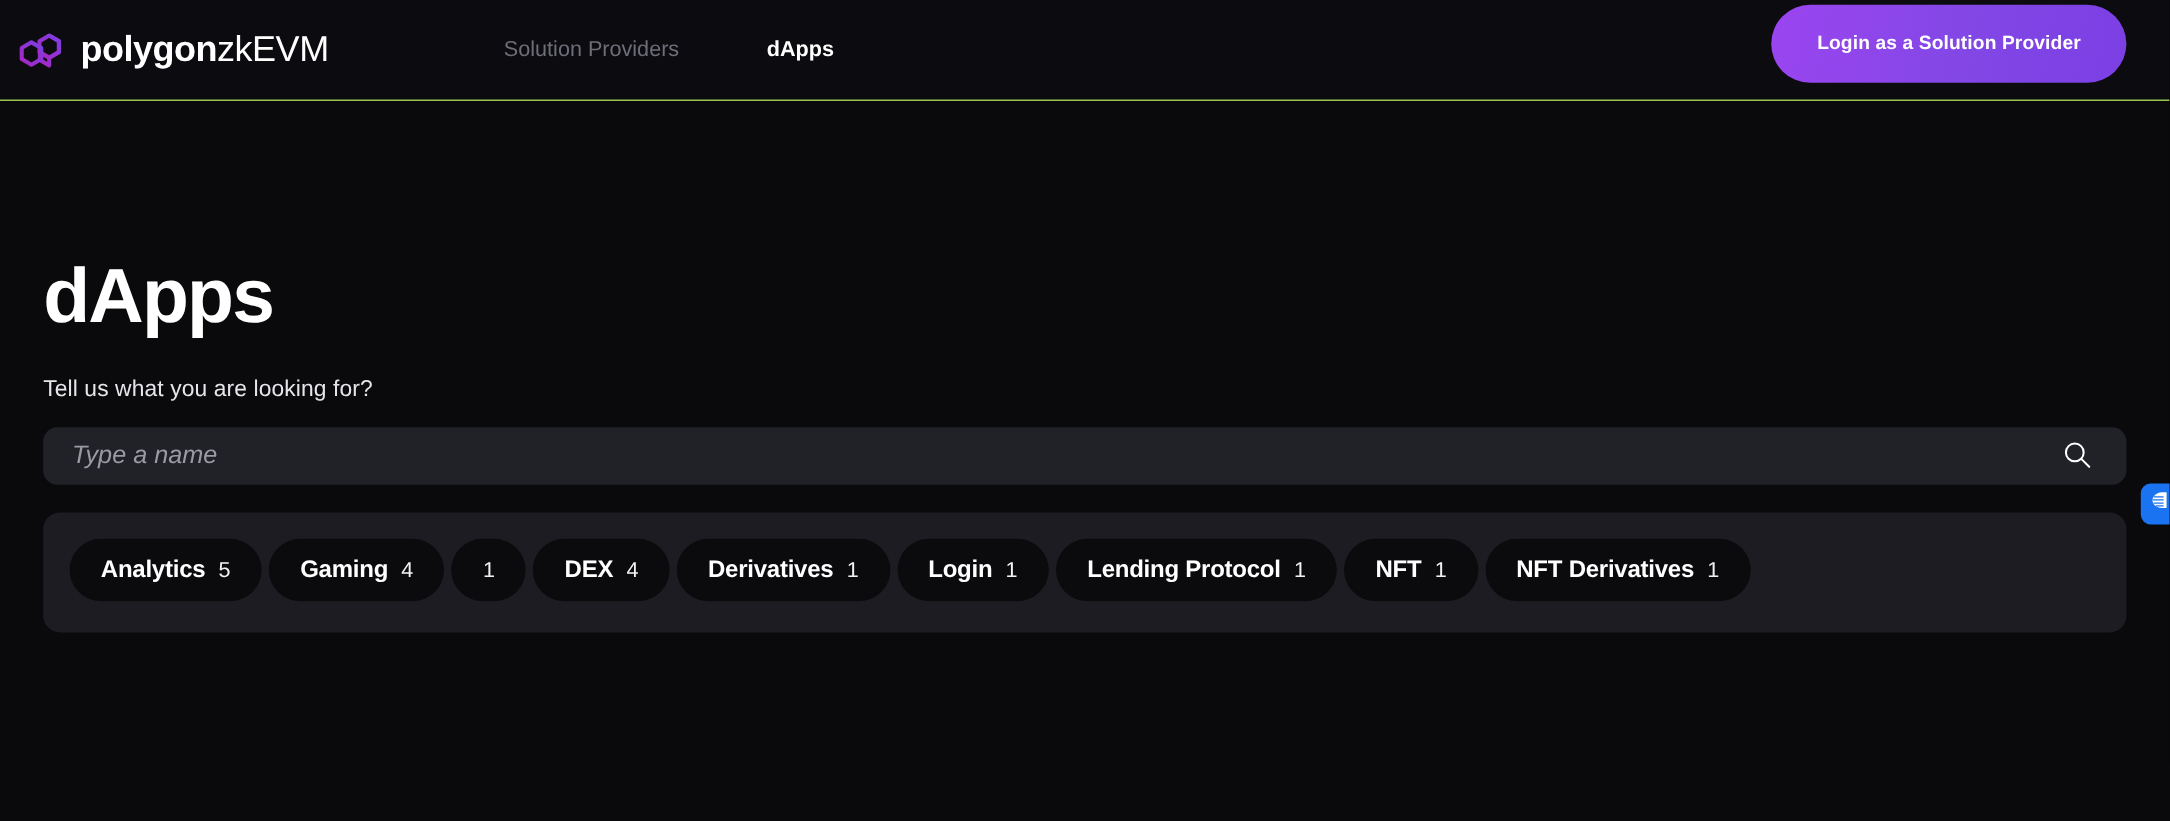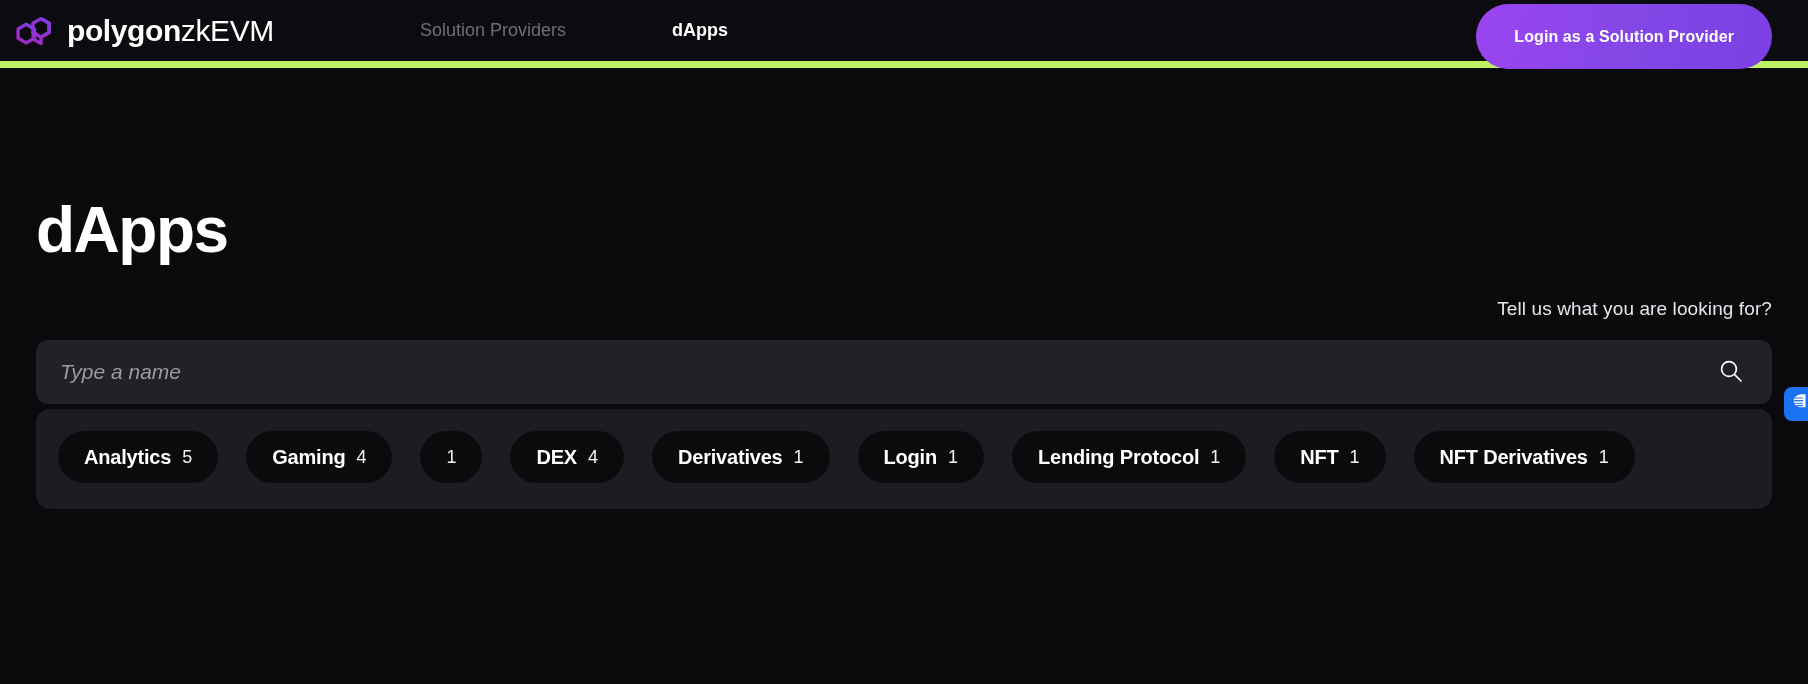--- a/index.html
+++ b/index.html
@@ -6,25 +6,25 @@
   html, body {
     width:1808px; height:684px;
     background:#0a0a0d;
     font-family:"Liberation Sans", sans-serif;
     overflow:hidden;
   }
 
   
   .header {
     position:relative;
-    height:68px;
+    height:84px;
     background:#0c0c10;
     display:flex;
     align-items:center;
-    border-bottom:7px solid #bef264;
+    border-bottom:1px solid #bef264;
   }
   .logo-wrap {
     display:flex; align-items:center;
     margin-left:12px;
     gap:11px;
   }
   .logo-mark { width:44px; height:44px; display:block; }
   .logo-text {
     font-size:30px;
     letter-spacing:-0.4px;
@@ -34,21 +34,21 @@
   .logo-text .b { color:#ffffff; font-weight:700; }
   .logo-text .l { color:#ffffff; font-weight:300; }
 
   .nav { display:flex; align-items:center; margin-left:144px; gap:0; }
   .nav-item {
     font-size:18px;
     padding:8px 2px;
     white-space:nowrap;
     cursor:pointer;
   }
-  .nav-solution { color:#6e6e78; margin-right:102px; font-weight:400; }
+  .nav-solution { color:#6e6e78; margin-right:69px; font-weight:400; }
   .nav-dapps { color:#ffffff; font-weight:600; }
 
   .login-btn {
     position:absolute;
     right:36px; top:4px;
     height:65px;
     padding:0 38px;
     border:none;
     border-radius:40px;
     background:linear-gradient(100deg,#9b45f0 0%,#8247e5 55%,#7b3fe4 100%);
@@ -71,26 +71,25 @@
     letter-spacing:-1.5px;
     line-height:1;
     margin-top:130px;
   }
   .subtitle {
     color:#e6e6ea;
     font-size:19px;
     font-weight:400;
     margin-top:36px;
     letter-spacing:0.1px;
-    text-align:right;
   }
 
   .search-row {
     margin-top:20px;
-    height:64px;
+    height:48px;
     background:#212128;
     border-radius:12px;
     display:flex;
     align-items:center;
     padding:0 24px;
   }
   .search-input {
     flex:1;
     background:transparent;
     border:none;
@@ -104,27 +103,27 @@
   .search-icon-btn {
     background:transparent; border:none;
     cursor:pointer;
     display:flex; align-items:center; justify-content:center;
     width:34px; height:34px;
     padding:0;
   }
 
   
   .chips-panel {
-    margin-top:5px;
+    margin-top:23px;
     background:#1c1c22;
     border-radius:14px;
     padding:22px 22px 26px 22px;
     display:flex;
     flex-wrap:wrap;
-    gap:17px 28px;
+    gap:17px 6px;
     align-content:flex-start;
   }
   .chip {
     background:#0b0b0e;
     border:none;
     border-radius:32px;
     height:52px;
     padding:0 26px;
     display:flex;
     align-items:center;

